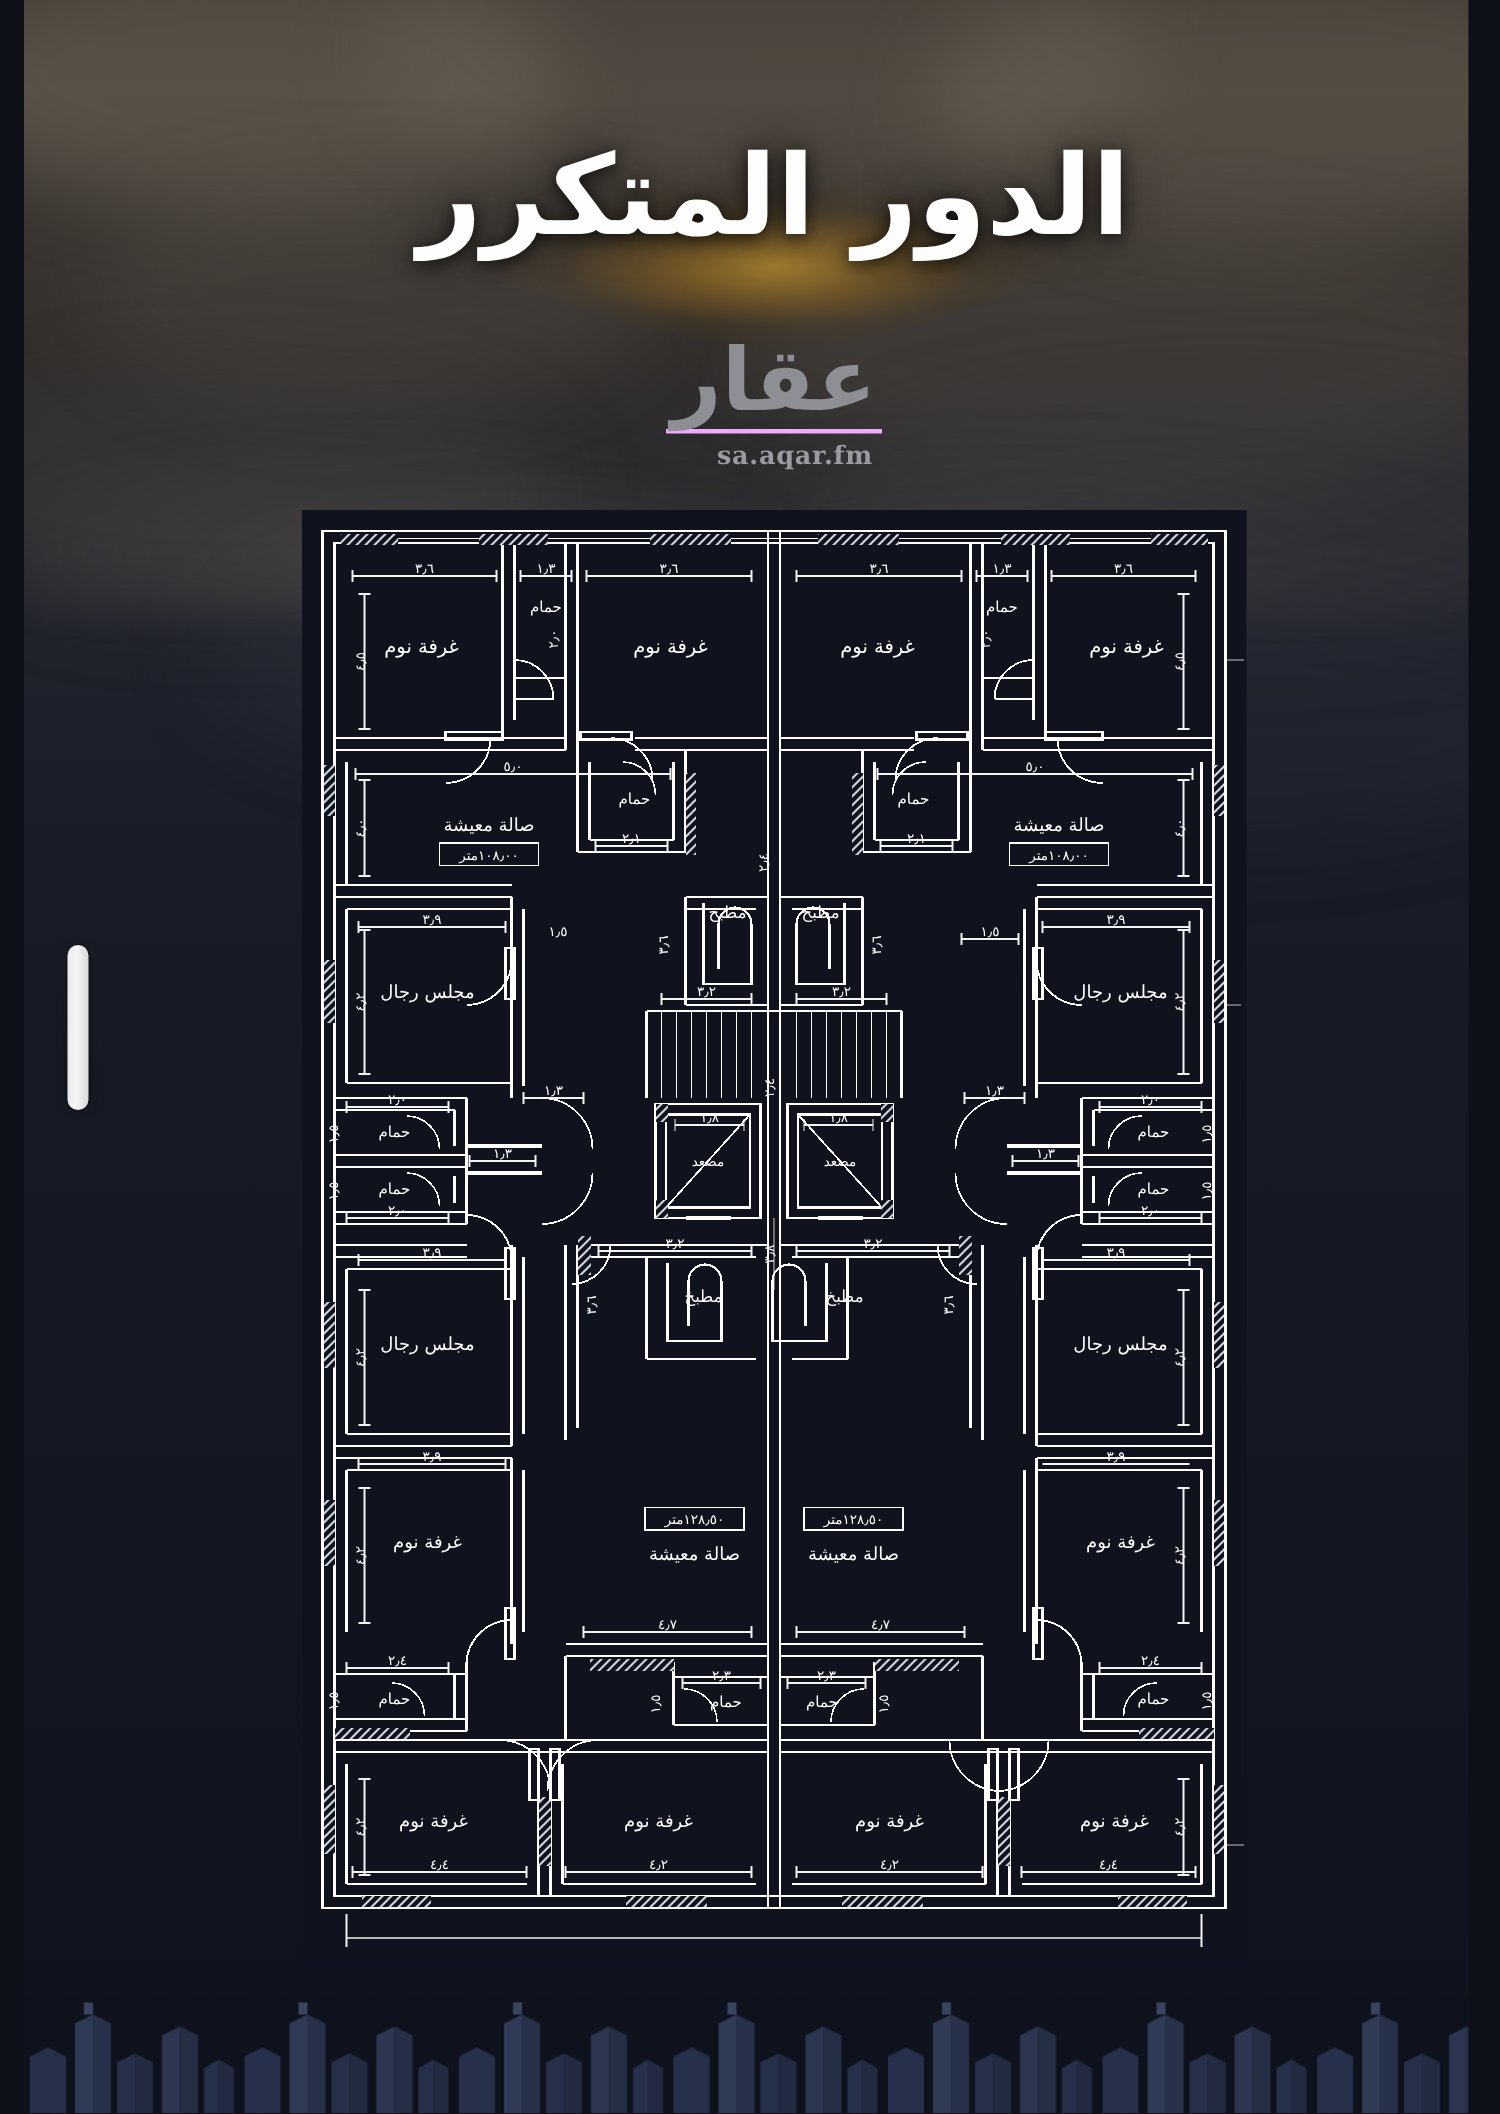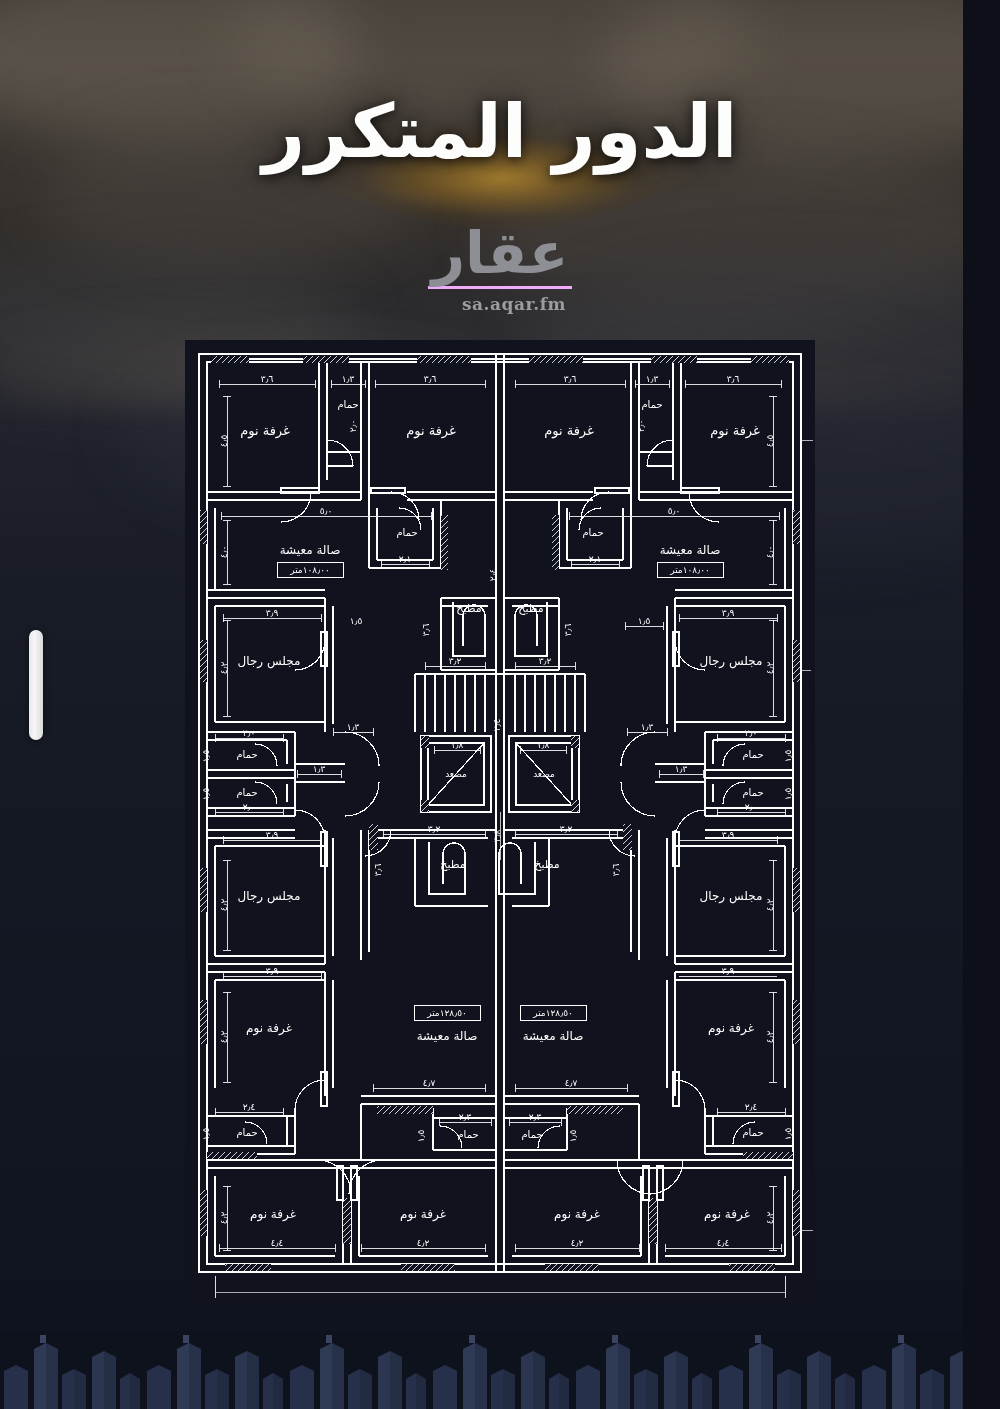--- a/index.html
+++ b/index.html
@@ -6,20 +6,21 @@
   html,body{margin:0;padding:0;background:#0d1018;}
   body{
     font-family:"DejaVu Sans","Liberation Sans",sans-serif;
     -webkit-font-smoothing:antialiased;
   }
   #page{
     position:relative;
     width:963px;height:1409px;
     overflow:hidden;
     background:#12151f;
+    margin-left:16px;
   }
   
   .bg-sky{
     position:absolute;inset:0;
     background:
       linear-gradient(to bottom,
         #3a352f 0px,
         #433d36 60px,
         #3b3631 140px,
         #332f2c 230px,

